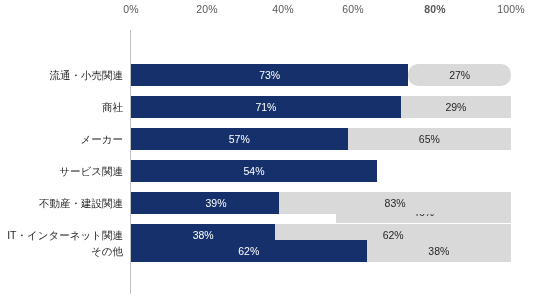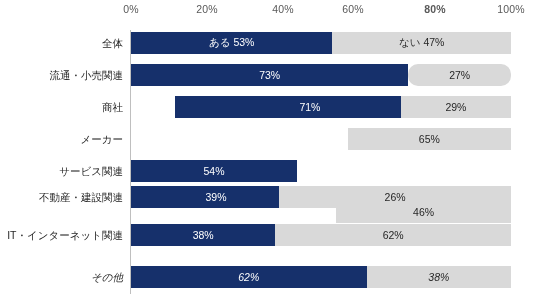--- a/index.html
+++ b/index.html
@@ -104,61 +104,57 @@
     <span class="tick-label" style="left:207px;text-align:center;">20%</span>
     <span class="tick-label" style="left:283px;">40%</span>
     <span class="tick-label" style="left:353px;">60%</span>
     <span class="tick-label" style="left:435px;font-weight:bold;">80%</span>
     <span class="tick-label" style="left:511px;">100%</span>
   </div>
 
   <div class="plot">
     <div class="axis-line"></div>
 
-    <div class="row" style="top:10px;">
-      <span class="cat-label">全体</span>
-      <div class="seg seg-primary" style="width:201.4px;">ある 53%</div>
-      <div class="seg seg-secondary" style="width:178.6px;">ない 47%</div>
-    </div>
 
     <div class="row" style="top:42px;">
       <span class="cat-label">流通・小売関連</span>
       <div class="seg seg-primary" style="width:277.4px;">73%</div>
       <div class="seg seg-secondary" style="width:102.6px;border-radius:10px;">27%</div>
     </div>
 
     <div class="row" style="top:74px;">
       <span class="cat-label">商社</span>
-      <div class="seg seg-primary" style="width:269.8px;margin-left:44px;">71%</div>
+      <div class="seg seg-primary" style="width:269.8px;">71%</div>
       <div class="seg seg-secondary" style="width:110.2px;">29%</div>
     </div>
 
     <div class="row" style="top:106px;">
       <span class="cat-label">メーカー</span>
+      <div class="seg seg-primary" style="width:216.6px;">57%</div>
       <div class="seg seg-secondary" style="width:163.4px;">65%</div>
     </div>
 
     <div class="row" style="top:138px;">
       <span class="cat-label">サービス関連</span>
-      <div class="seg seg-primary" style="width:166px;text-align:right;">54%</div>
+      <div class="seg seg-primary" style="width:246px;text-align:right;">54%</div>
       <div class="seg seg-secondary" style="width:174.8px;margin-top:41px;">46%</div>
     </div>
 
-    <div class="row" style="top:164px;">
+    <div class="row" style="top:170px;">
       <span class="cat-label">不動産・建設関連</span>
       <div class="seg seg-primary" style="width:170px;">39%</div>
-      <div class="seg seg-secondary" style="width:231.8px;">26%</div>
+      <div class="seg seg-secondary" style="width:231.8px;">83%</div>
     </div>
 
     <div class="row" style="top:202px;">
       <span class="cat-label">IT・インターネット関連</span>
       <div class="seg seg-primary" style="width:144.4px;">38%</div>
       <div class="seg seg-secondary" style="width:235.6px;">62%</div>
     </div>
 
-    <div class="row" style="top:244px;font-style:italic;">
+    <div class="row" style="top:218px;">
       <span class="cat-label">その他</span>
       <div class="seg seg-primary" style="width:235.6px;">62%</div>
       <div class="seg seg-secondary" style="width:144.4px;">38%</div>
     </div>
 
   </div>
 </div>
 
 </body></html>

